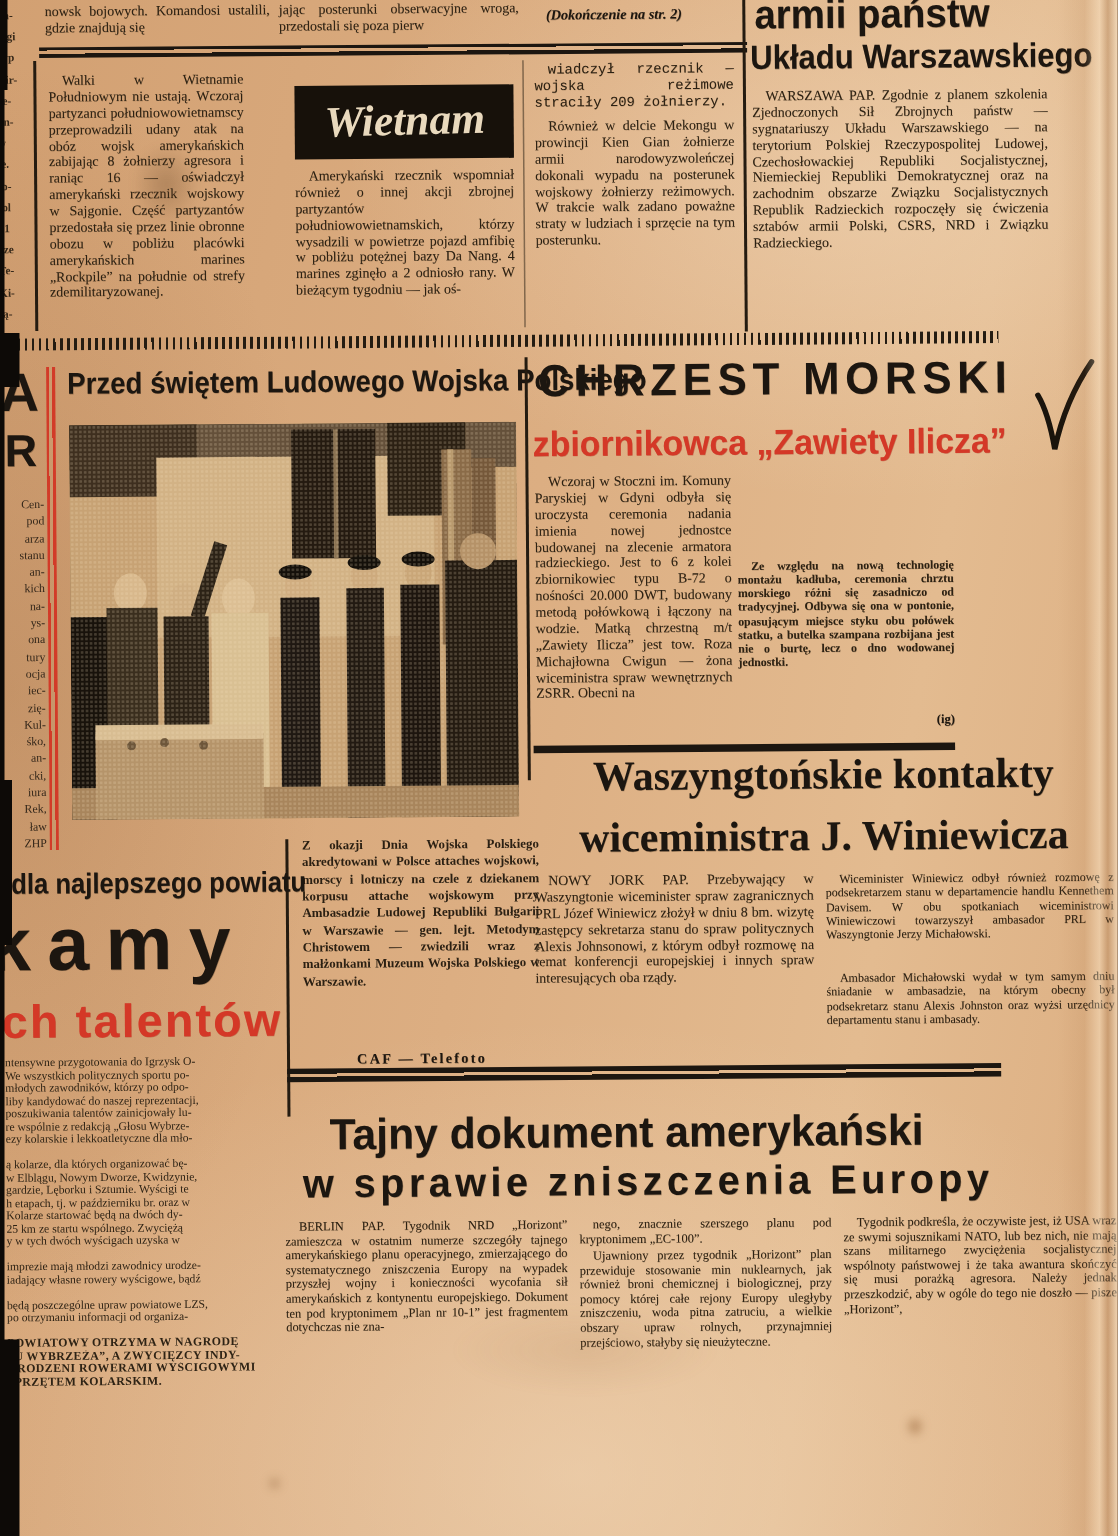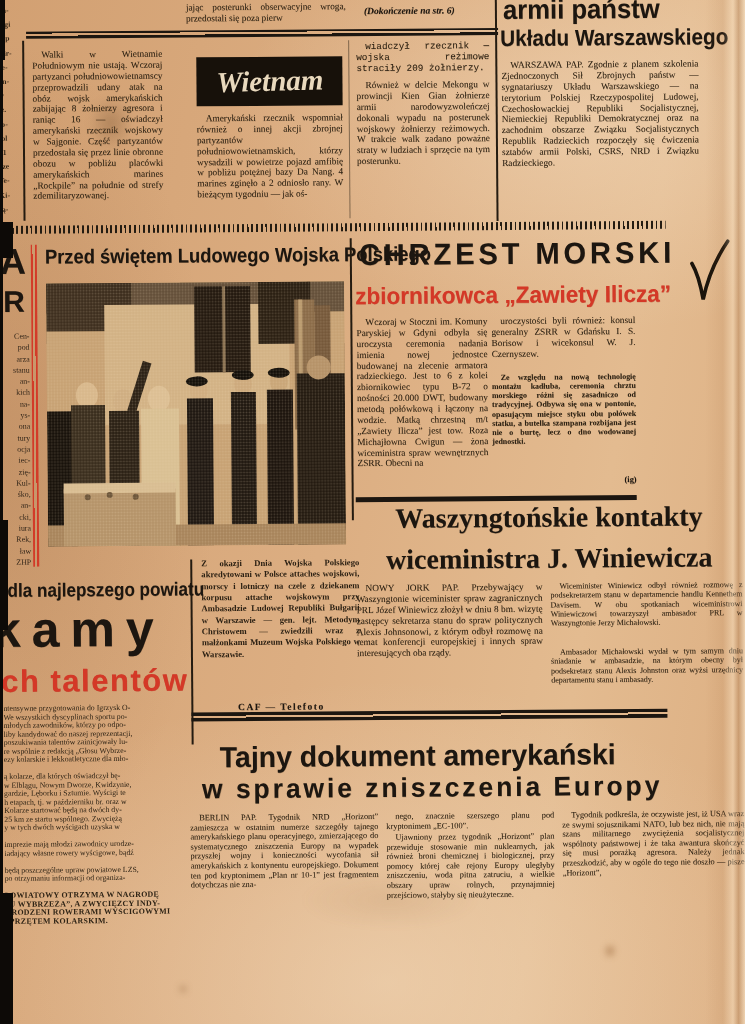--- a/index.html
+++ b/index.html
@@ -64,22 +64,23 @@
         <div>to-</div>
         <div>tol</div>
         <div>21</div>
         <div>rze</div>
         <div>Te-</div>
         <div>Ki-</div>
         <div>tą-</div>
         <div>par</div>
       </div>
 
+    <div class="abs bt" style="left:34px;top:1px;width:150px;text-indent:0;">nowsk bojowych. Komandosi ustalili, gdzie znajdują się</div>
     <div class="abs bt" style="left:190px;top:1px;width:160px;text-indent:0;">jając posterunki obserwacyjne wroga, przedostali się poza pierw</div>
-    <div class="abs serifhl nowrap" style="left:368px;top:6px;font-size:9.5px;font-style:italic;">(Dokończenie na str. 6)</div>
+    <div class="abs serifhl nowrap" style="left:368px;top:6px;font-size:9.5px;font-style:italic;">(Dokończenie na str. 2)</div>
 
     <div class="abs rule-double" style="left:30px;top:29px;width:472px;height:7px;"></div>
     <div class="abs vline" style="left:26px;top:38px;width:1.6px;height:180px;"></div>
     <div class="abs vline" style="left:352px;top:40px;width:1px;height:178px;opacity:.5;"></div>
     <div class="abs vline" style="left:499px;top:0;width:2px;height:222px;"></div>
 
     <div class="abs hl nowrap cx" style="left:507px;top:-4px;font-size:27px;transform:scaleX(.95);">armii państw</div>
     <div class="abs hl nowrap cx" style="left:504px;top:27px;font-size:22.5px;transform:scaleX(.92);">Układu Warszawskiego</div>
     <div class="abs bt" style="left:505px;top:61px;width:197px;">WARSZAWA PAP. Zgodnie z planem szkolenia Zjednoczonych Sił Zbrojnych państw — sygnatariuszy Układu Warszawskiego — na terytorium Polskiej Rzeczypospolitej Ludowej, Czechosłowackiej Republiki Socjalistycznej, Niemieckiej Republiki Demokratycznej oraz na zachodnim obszarze Związku Socjalistycznych Republik Radzieckich rozpoczęły się ćwiczenia sztabów armii Polski, CSRS, NRD i Związku Radzieckiego.</div>
 
@@ -177,45 +178,44 @@
     <div class="abs caption" style="left:201px;top:557px;width:158px;">Z okazji Dnia Wojska Polskiego akredytowani w Polsce attaches wojskowi, morscy i lotniczy na czele z dziekanem korpusu attache wojskowym przy Ambasadzie Ludowej Republiki Bułgarii w Warszawie — gen. lejt. Metodym Christowem — zwiedzili wraz z małżonkami Muzeum Wojska Polskiego w Warszawie.</div>
     <div class="abs serifhl" style="left:201px;top:701px;width:158px;text-align:center;font-size:9.5px;letter-spacing:1.5px;">CAF — Telefoto</div>
 
     <div class="abs hl nowrap cx" style="left:361px;top:238px;font-size:30px;letter-spacing:4px;transform:scaleX(.97);">CHRZEST MORSKI</div>
     <svg class="abs" style="left:688px;top:240px;" width="48" height="78" viewBox="0 0 48 78">
       <path d="M6,26 Q13,38 17,62 Q24,30 42,4" fill="none" stroke="#1a140c" stroke-width="3.6" stroke-linecap="round"></path>
     </svg>
     <div class="abs hl red nowrap cx" style="left:357px;top:283px;font-size:23.5px;transform:scaleX(.96);">zbiornikowca „Zawiety Ilicza”</div>
 
     <div class="abs bt" style="left:358px;top:317px;width:131px;">Wczoraj w Stoczni im. Komuny Paryskiej w Gdyni odbyła się uroczysta ceremonia nadania imienia nowej jednostce budowanej na zlecenie armatora radzieckiego. Jest to 6 z kolei zbiornikowiec typu B-72 o nośności 20.000 DWT, budowany metodą połówkową i łączony na wodzie. Matką chrzestną m/t „Zawiety Ilicza” jest tow. Roza Michajłowna Cwigun — żona wiceministra spraw wewnętrznych ZSRR. Obecni na</div>
-    <div class="abs bt" style="left:493px;top:317px;width:144px;">uroczystości byli również: konsul generalny ZSRR w Gdańsku I. S. Borisow i wicekonsul W. J. Czernyszew.</div>
     <div class="abs bt petit" style="left:493px;top:374px;width:144px;font-weight:bold;font-size:7.9px;">Ze względu na nową technologię montażu kadłuba, ceremonia chrztu morskiego różni się zasadniczo od tradycyjnej. Odbywa się ona w pontonie, opasującym miejsce styku obu połówek statku, a butelka szampana rozbijana jest nie o burtę, lecz o dno wodowanej jednostki.</div>
     <div class="abs serifhl" style="left:493px;top:477px;width:144px;text-align:right;font-size:8.4px;">(ig)</div>
 
     <div class="abs bar" style="left:356px;top:497px;width:281px;height:4.5px;"></div>
 
     <div class="abs serifhl" style="left:356px;top:503px;width:386px;text-align:center;font-size:28px;">Waszyngtońskie kontakty</div>
     <div class="abs serifhl" style="left:356px;top:544px;width:386px;text-align:center;font-size:28px;">wiceministra J. Winiewicza</div>
     <div class="abs bt" style="left:356px;top:583px;width:186px;">NOWY JORK PAP. Przebywający w Waszyngtonie wiceminister spraw zagranicznych PRL Józef Winiewicz złożył w dniu 8 bm. wizytę zastępcy sekretarza stanu do spraw politycznych Alexis Johnsonowi, z którym odbył rozmowę na temat konferencji europejskiej i innych spraw interesujących oba rządy.</div>
     <div class="abs bt petit" style="left:550px;top:583px;width:192px;font-size:8px;">Wiceminister Winiewicz odbył również rozmowę z podsekretarzem stanu w departamencie handlu Kennethem Davisem. W obu spotkaniach wiceministrowi Winiewiczowi towarzyszył ambasador PRL w Waszyngtonie Jerzy Michałowski.</div>
     <div class="abs bt petit" style="left:550px;top:649px;width:192px;font-size:8px;">Ambasador Michałowski wydał w tym samym dniu śniadanie w ambasadzie, na którym obecny był podsekretarz stanu Alexis Johnston oraz wyżsi urzędnicy departamentu stanu i ambasady.</div>
 
     <div class="abs hl nowrap cx" style="left:7px;top:577px;font-size:19px;transform:scaleX(.9);">dla najlepszego powiatu</div>
     <div class="abs hl nowrap" style="left:-8px;top:598px;font-size:50px;letter-spacing:11px;">kamy</div>
     <div class="abs hl red nowrap" style="left:0;top:661px;font-size:31px;letter-spacing:1.5px;">ch talentów</div>
     <div class="abs fragcol sportlines" style="left:2px;top:702px;width:186px;">
         <div>ntensywne przygotowania do Igrzysk O-</div>
-        <div>We wszystkich dyscyplinach sportu po-</div>
+        <div>We wszystkich politycznych sportu po-</div>
         <div>młodych zawodników, którzy po odpo-</div>
         <div>liby kandydować do naszej reprezentacji,</div>
         <div>poszukiwania talentów zainicjowały lu-</div>
         <div>re wspólnie z redakcją „Głosu Wybrze-</div>
         <div>ezy kolarskie i lekkoatletyczne dla mło-</div>
         <div></div>
-        <div>ą kolarze, dla których oświadczył bę-</div>
+        <div>ą kolarze, dla których organizować bę-</div>
         <div>w Elblągu, Nowym Dworze, Kwidzynie,</div>
         <div>gardzie, Lęborku i Sztumie. Wyścigi te</div>
         <div>h etapach, tj. w październiku br. oraz w</div>
         <div>Kolarze startować będą na dwóch dy-</div>
         <div>25 km ze startu wspólnego. Zwyciężą</div>
         <div>y w tych dwóch wyścigach uzyska w</div>
         <div></div>
         <div>imprezie mają młodzi zawodnicy urodze-</div>
         <div>iadający własne rowery wyścigowe, bądź</div>
         <div></div>

